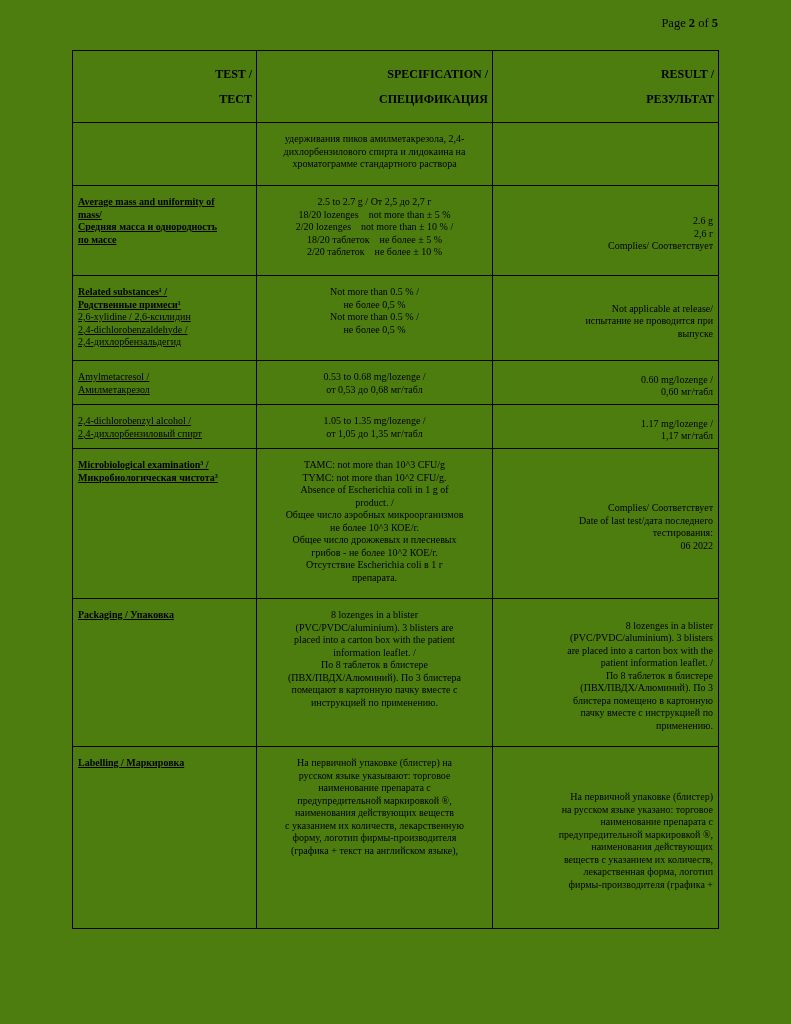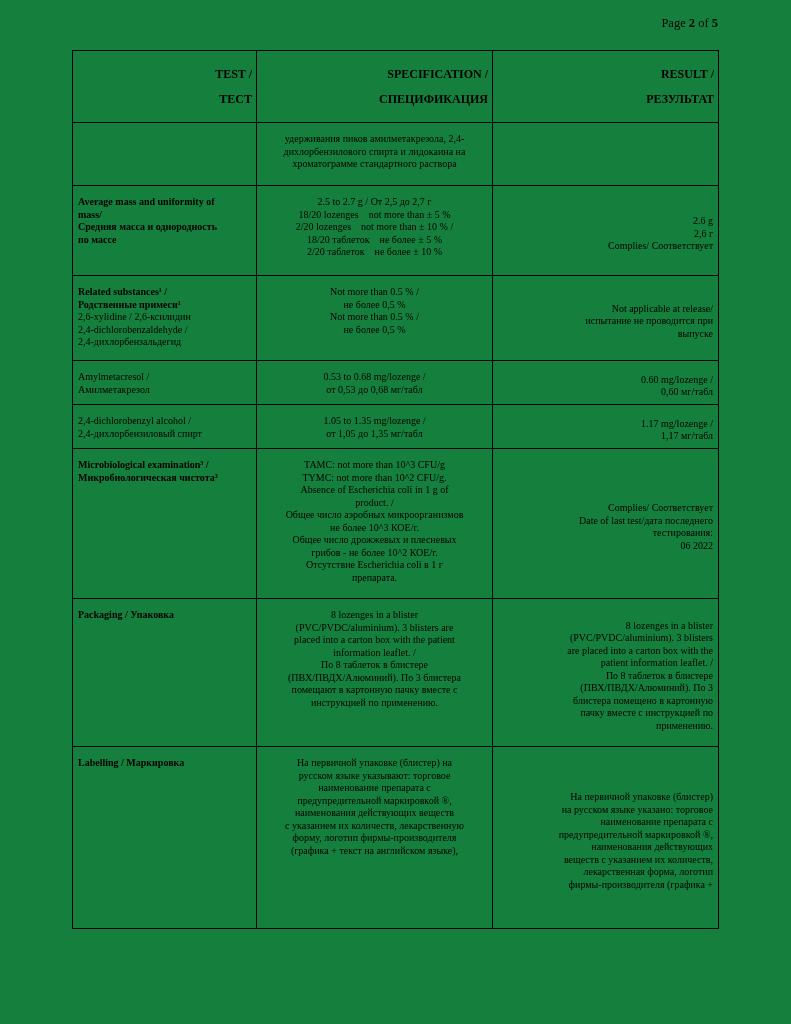--- a/index.html
+++ b/index.html
@@ -1,19 +1,19 @@
 <!DOCTYPE html>
 <html><head>
 <meta charset="utf-8">
 <style>
   * { box-sizing: border-box; }
   html, body { margin: 0; padding: 0; background: #ffffff; }
   .page {
     width: 791px; height: 1024px; position: relative;
-    background: #15803d; color: #000;
+    background: #4d7c0f; color: #000;
     font-family: "Liberation Serif", "DejaVu Serif", serif;
     overflow: hidden;
   }
   .page-header {
     position: absolute; top: 16px; right: 73px;
     font-size: 12.5px; white-space: pre;
   }
   .b { font-weight: bold; }
   table.doc {
     position: absolute; top: 50px; left: 72px; width: 646px;
@@ -22,21 +22,21 @@
   .doc th, .doc td { border: 1px solid #000; overflow: hidden; }
   .doc th {
     font-size: 12px; font-weight: bold; text-align: right;
     vertical-align: middle; line-height: 2.05; white-space: pre-line;
     padding: 2px 4px;
   }
   .doc td {
     font-size: 10px; line-height: 1.25;
     padding: 10px 5px 3px; white-space: pre-wrap;
   }
-  td.test   { text-align: left;   vertical-align: top; }
+  td.test   { text-align: left;   vertical-align: top; text-decoration: underline; }
   td.spec   { text-align: center; vertical-align: top; }
   td.result { text-align: right; vertical-align: middle; }
 </style>
 </head>
 <body>
 
 <div class="page">
 
   <div class="page-header"><span>Page </span><span class="b">2</span><span> of </span><span class="b">5</span></div>
 

